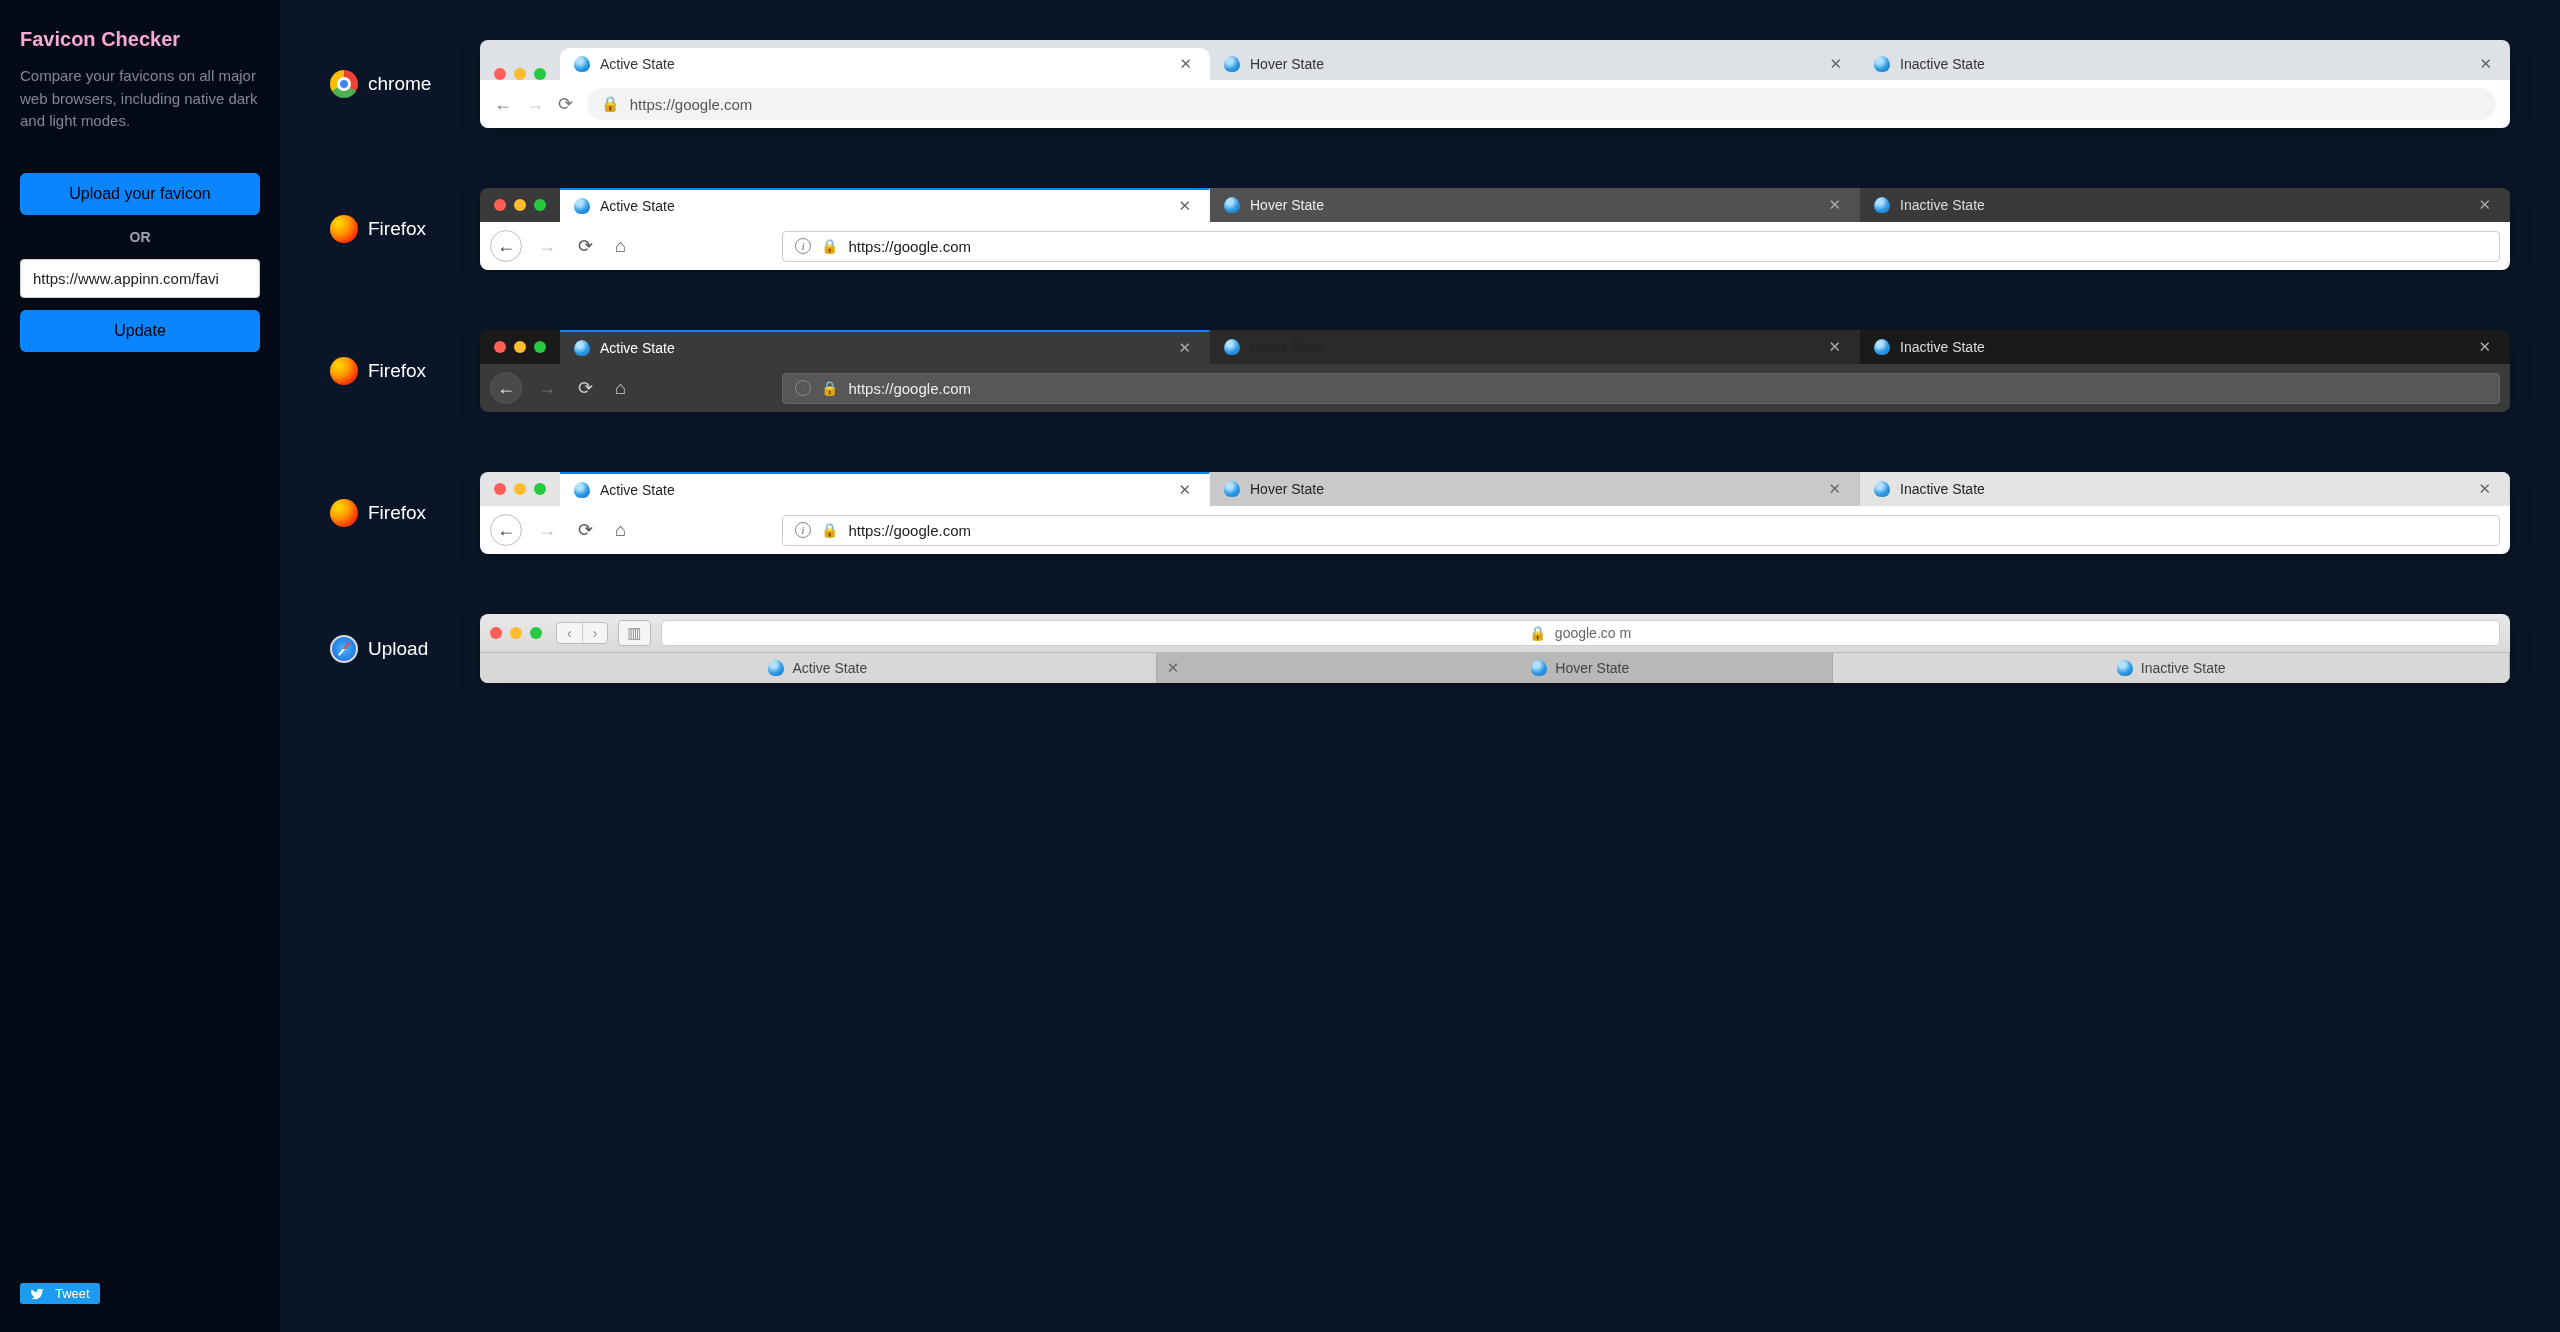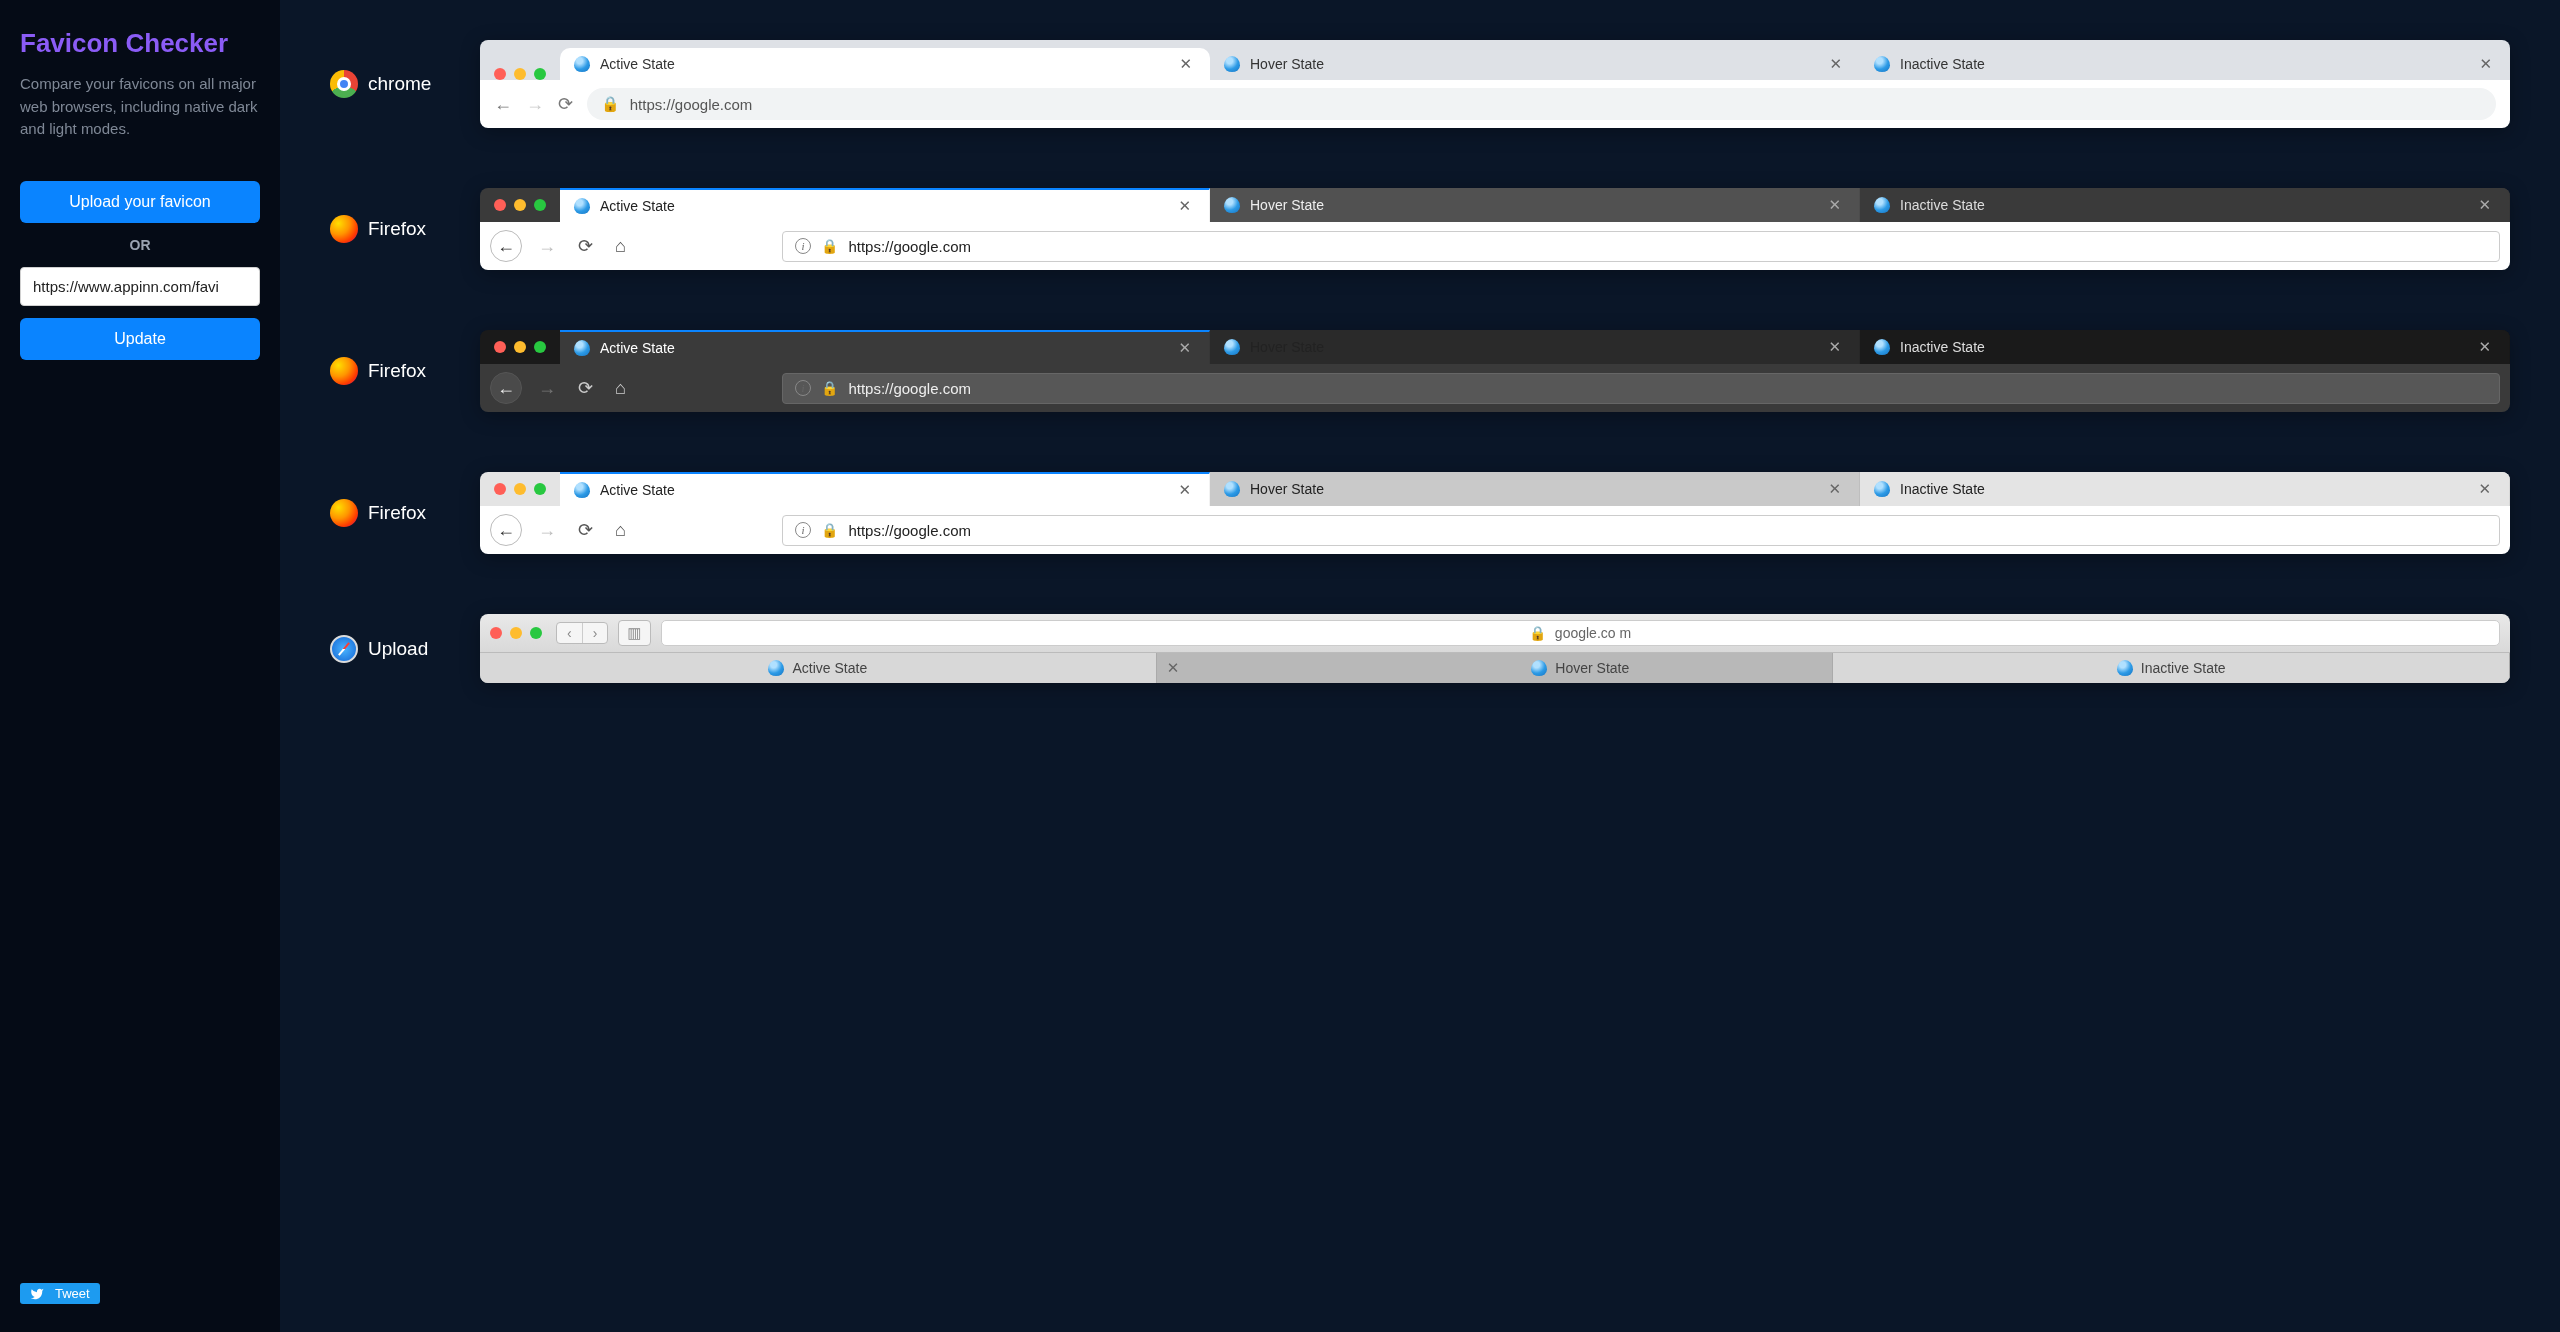--- a/index.html
+++ b/index.html
@@ -12,25 +12,25 @@
   color: #111;
 }
 .sidebar {
   width: 280px;
   background: #050b16;
   padding: 28px 20px;
   flex-shrink: 0;
   display: flex;
   flex-direction: column;
 }
-.side-title { color: #8b5cf6; font-size: 26px; font-weight: 700; margin-bottom: 14px; }
+.side-title { color: #f9a8d4; font-size: 20px; font-weight: 700; margin-bottom: 14px; }
 .side-sub { color: #7f8896; font-size: 15px; line-height: 1.5; margin-bottom: 40px; }
 .btn {
   background: #0a84ff;
-  color: #ffffff;
+  color: #000000;
   border: none;
   border-radius: 6px;
   padding: 12px 16px;
   font-size: 16px;
   cursor: pointer;
   width: 100%;
   font-weight: 500;
 }
 .or { color: #9aa3b2; text-align: center; margin: 14px 0; font-size: 14px; font-weight: 600; }
 .url-input {

